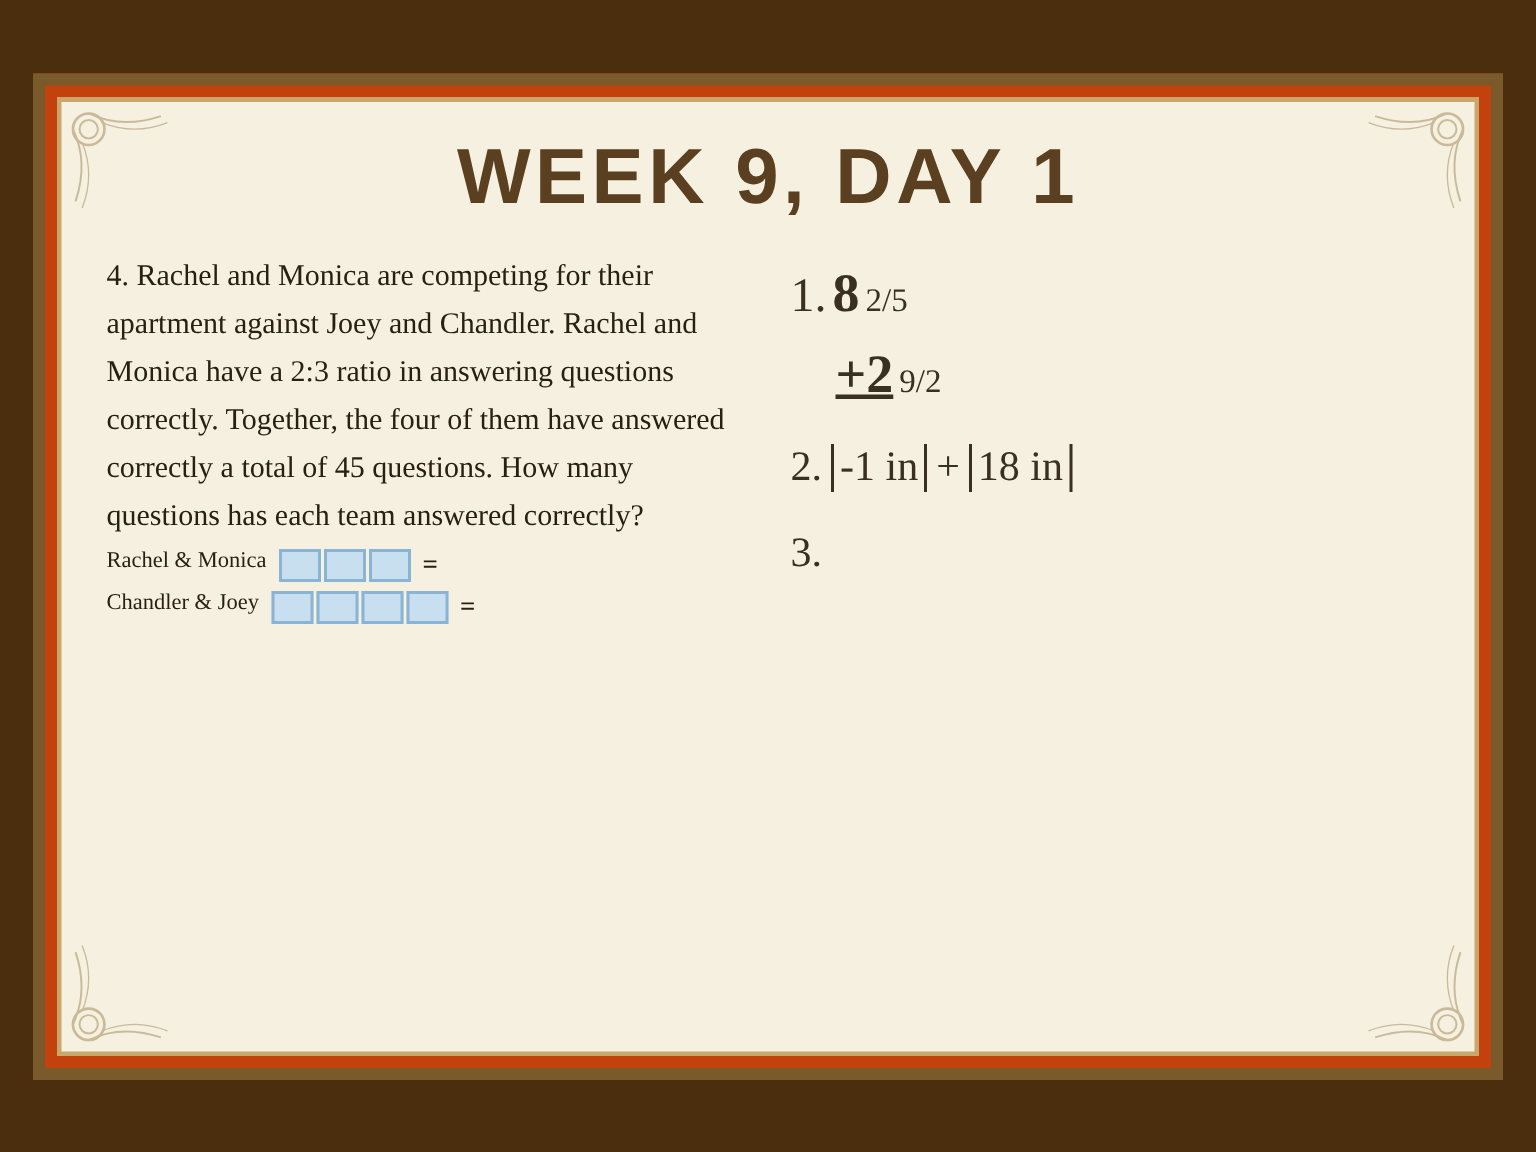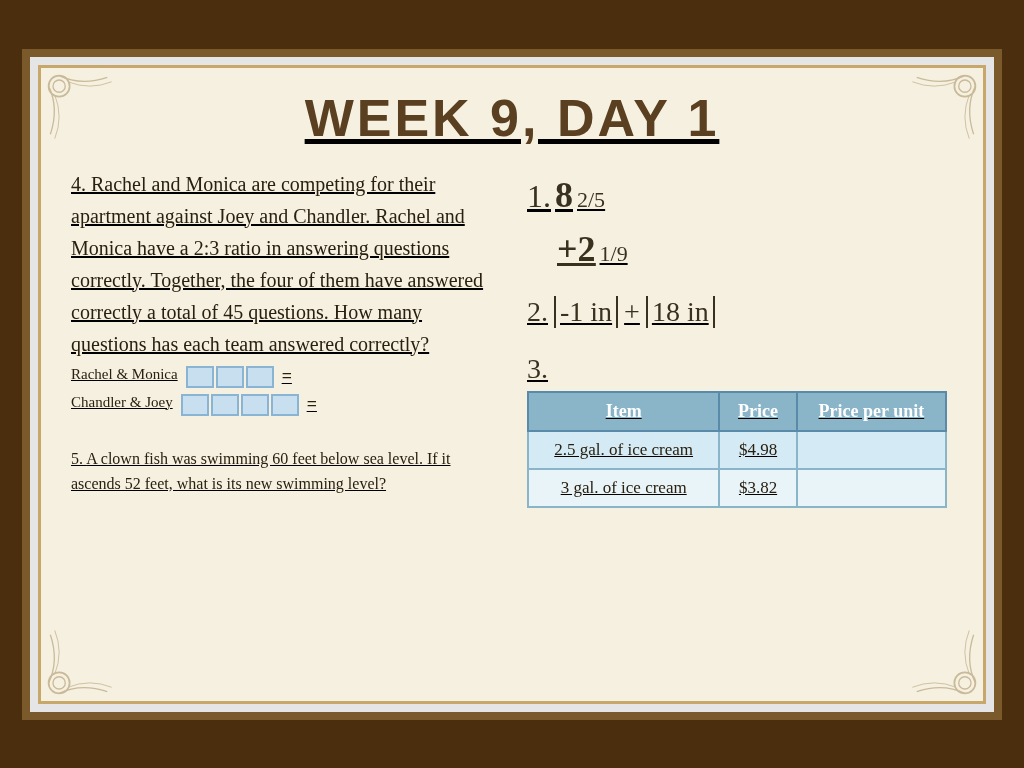--- a/index.html
+++ b/index.html
@@ -11,25 +11,24 @@
       background: #4a2e0e;
       display: flex;
       align-items: center;
       justify-content: center;
       font-family: 'Georgia', serif;
     }
 
     .outer-border {
       width: 980px;
       height: 671px;
-      background: #e5e5e5;
+      background: #c2410c;
       border: 8px solid #7a5a2a;
       padding: 8px;
       position: relative;
-      text-decoration: underline;
     }
 
     .inner-card {
       width: 100%;
       height: 100%;
       background: #f5f0e0;
       border: 3px solid #c8a86a;
       position: relative;
       padding: 20px 30px;
       overflow: hidden;
@@ -233,54 +232,33 @@
       <div class="left-col">
 
         <div class="problem-1">
           <div class="num-line">
             <span>1.</span>
             <span class="whole">8</span>
             <span class="fraction">2/5</span>
           </div>
           <div class="num-line" style="margin-left: 30px;">
             <span class="whole underline-num">+2</span>
-            <span class="fraction">1/9</span>
+            <span class="fraction">9/2</span>
           </div>
         </div>
 
         <div class="problem-2">
           <span>2.</span>
           <span class="abs-val">-1 in</span>
           <span>+</span>
           <span class="abs-val">18 in</span>
         </div>
 
         <div class="problem-3">
           <div class="problem-label">3.</div>
-          <table class="price-table">
-            <thead>
-              <tr>
-                <th>Item</th>
-                <th>Price</th>
-                <th>Price per unit</th>
-              </tr>
-            </thead>
-            <tbody>
-              <tr>
-                <td>2.5 gal. of ice cream</td>
-                <td>$4.98</td>
-                <td></td>
-              </tr>
-              <tr>
-                <td>3 gal. of ice cream</td>
-                <td>$3.82</td>
-                <td></td>
-              </tr>
-            </tbody>
-          </table>
         </div>
 
       </div>
 
       <div class="right-col">
 
         <div class="problem-4">
           <p class="problem-4-text">
             <span>4.</span>
             <span>Rachel and Monica are competing for their apartment against Joey and Chandler. Rachel and Monica have a 2:3 ratio in answering questions correctly.  Together, the four of them have answered correctly a total of 45 questions.  How many questions has each team answered correctly?</span>
@@ -299,22 +277,18 @@
             <div class="ratio-boxes">
               <div class="ratio-box"></div>
               <div class="ratio-box"></div>
               <div class="ratio-box"></div>
               <div class="ratio-box"></div>
             </div>
             <span class="equals-sign">=</span>
           </div>
         </div>
 
-        <div class="problem-5" style="margin-top: 30px;">
-          <span>5.</span>
-          <span>A clown fish was swimming 60 feet below sea level.  If it ascends 52 feet, what is its new swimming level?</span>
-        </div>
 
       </div>
 
     </div>
   </div>
 </div>
 
 </body></html>

